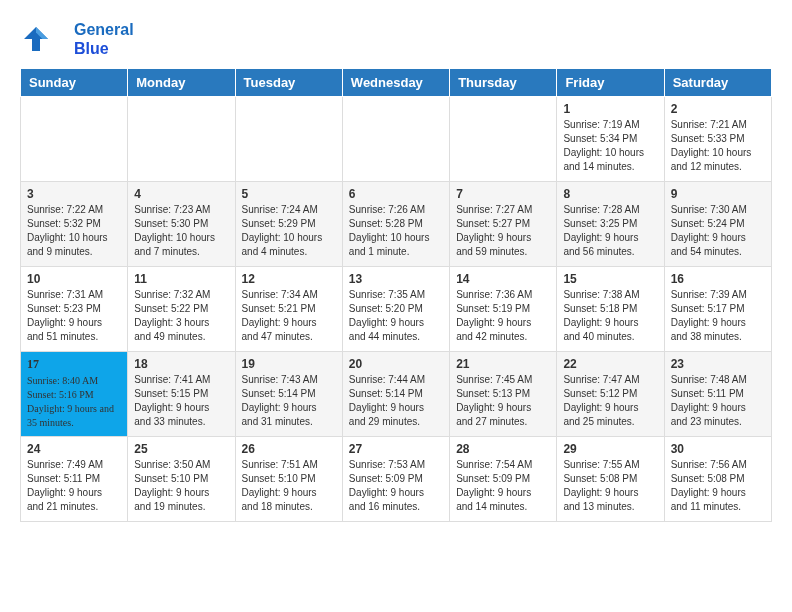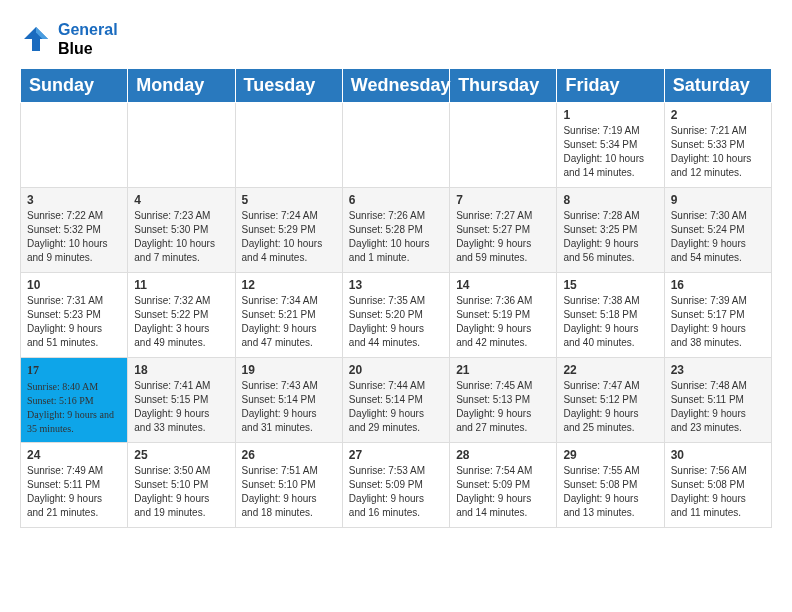--- a/index.html
+++ b/index.html
@@ -12,21 +12,21 @@
     }
     .header {
       display: flex;
       justify-content: space-between;
       align-items: flex-start;
       margin-bottom: 10px;
     }
     .logo {
       display: flex;
       align-items: center;
-      gap: 6px;
+      gap: 22px;
     }
     .logo-icon {
       width: 32px;
       height: 32px;
     }
     .title-block {
       text-align: right;
     }
     .month-title {
       font-size: 36px;
@@ -41,21 +41,21 @@
     .calendar {
       width: 100%;
       border-collapse: collapse;
       table-layout: fixed;
     }
     .calendar th {
       background-color: #2979be;
       color: #fff;
       text-align: left;
       padding: 6px 8px;
-      font-size: 18px;
+      font-size: 13px;
       font-weight: bold;
       border: 1px solid #fff;
     }
     .calendar td {
       vertical-align: top;
       padding: 5px 6px;
       font-size: 10.5px;
       color: #333;
       border: 1px solid #ddd;
       background: #fff;
@@ -83,21 +83,21 @@
 <body>
 
 <div class="header">
   <div class="logo">
     <svg class="logo-icon" viewBox="0 0 40 40" width="40" height="40">
       <polygon points="20,5 35,20 25,20 25,35 15,35 15,20 5,20" fill="#1a6bbf"></polygon>
       <polygon points="20,5 35,20 28,20 20,12" fill="#4a9de0"></polygon>
     </svg>
     <div>
       <div style="font-size:16px;font-weight:bold;color:#1a6bbf;line-height:1.2;">General</div>
-      <div style="font-size:16px;font-weight:bold;color:#000000;line-height:1.2;">Blue</div>
+      <div style="font-size:16px;font-weight:bold;color:#1d4ed8;line-height:1.2;">Blue</div>
     </div>
   </div>
   <div class="title-block">
     <div class="month-title"></div>
     <div class="location"></div>
   </div>
 </div>
 
 <table class="calendar">
   <thead>

